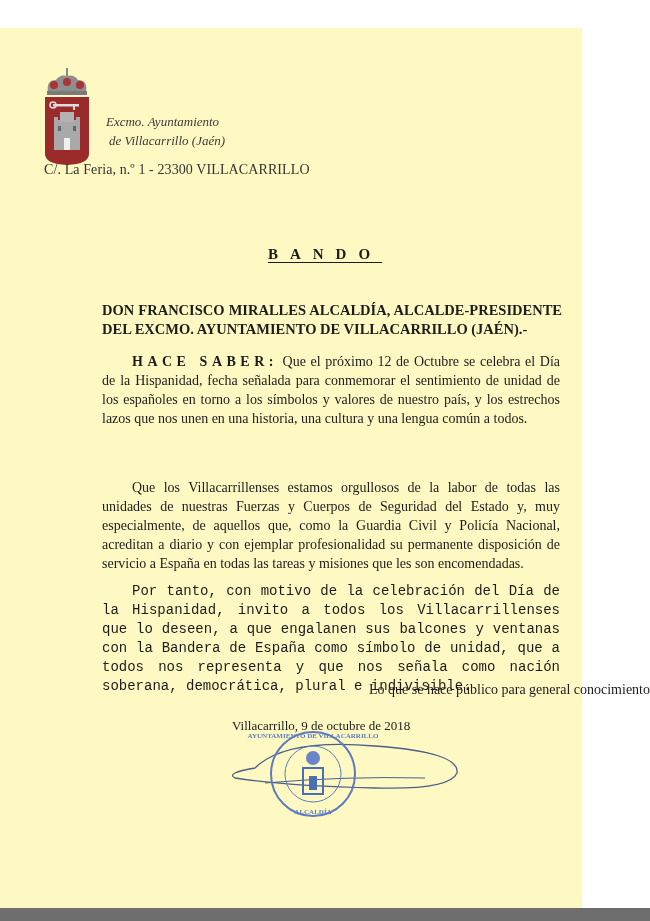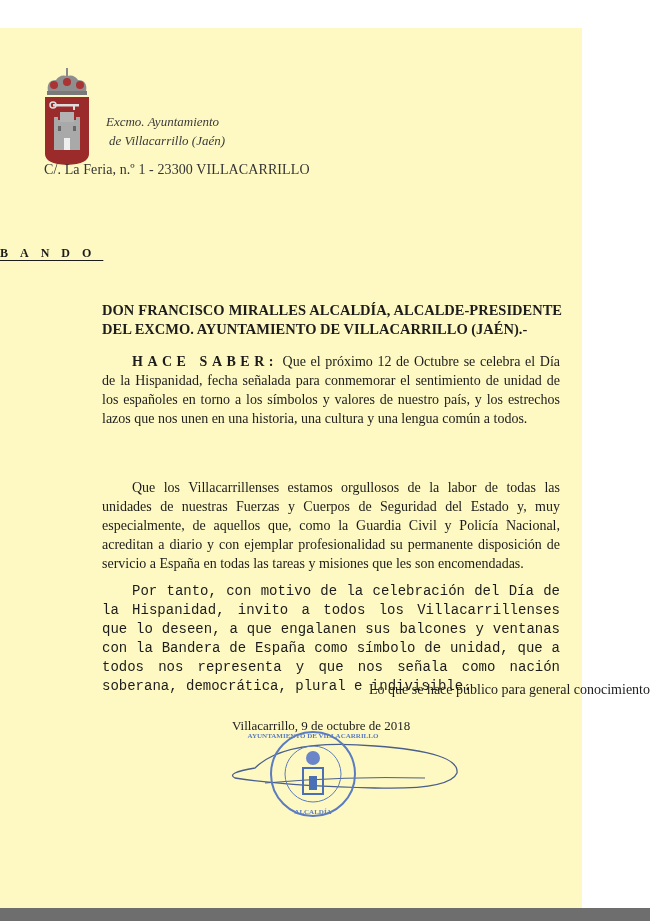--- a/index.html
+++ b/index.html
@@ -9,21 +9,21 @@
   }
   .page { position:absolute; left:0; top:0; width:582px; height:908px; background:#fef9c3;margin-top:28px; }
   .bottom-bar { position:absolute; left:0; top:908px; width:650px; height:13px; background:#6e6e6e; }
 
   
   .crest { position:absolute; left:40px; top:40px; width:54px; height:98px; }
   .lh-title { position:absolute; left:106px; top:84px; font-style:italic; font-size:13px; line-height:19px; color:#3a3a3a; }
   .lh-title div:nth-child(2) { padding-left:3px; }
   .lh-address { position:absolute; left:44px; top:134px; font-size:14px; color:#333; letter-spacing:0.1px; }
 
-  .bando-title { position:absolute; left:0; width:650px; top:218px; text-align:left; font-weight:bold; font-size:12px; letter-spacing:12px; text-decoration:underline; text-underline-offset:3px; }
+  .bando-title { position:absolute; left:0; width:650px; top:218px; text-align:center; font-weight:bold; font-size:15px; letter-spacing:12px; text-decoration:underline; text-underline-offset:3px; }
   .heading { position:absolute; left:102px; top:273px; width:460px; font-weight:bold; font-size:14.5px; line-height:19px; text-align:justify; color:#1c1c1c; }
 
   .para { position:absolute; left:102px; width:458px; font-size:14px; line-height:19px; text-align:justify; text-indent:30px; }
   .p1 { top:324px; }
   .p2 { top:450px; }
   .p3 { top:554px;font-family:Liberation Mono, monospace; }
   .hace { font-weight:bold; letter-spacing:4.5px; }
   .closing { position:absolute; left:0; width:650px; top:654px; text-align:right; font-size:14px; padding-left:30px; box-sizing:border-box; }
   .date-line { position:absolute; left:232px; top:690px; font-weight:normal; font-size:13px; }
 

